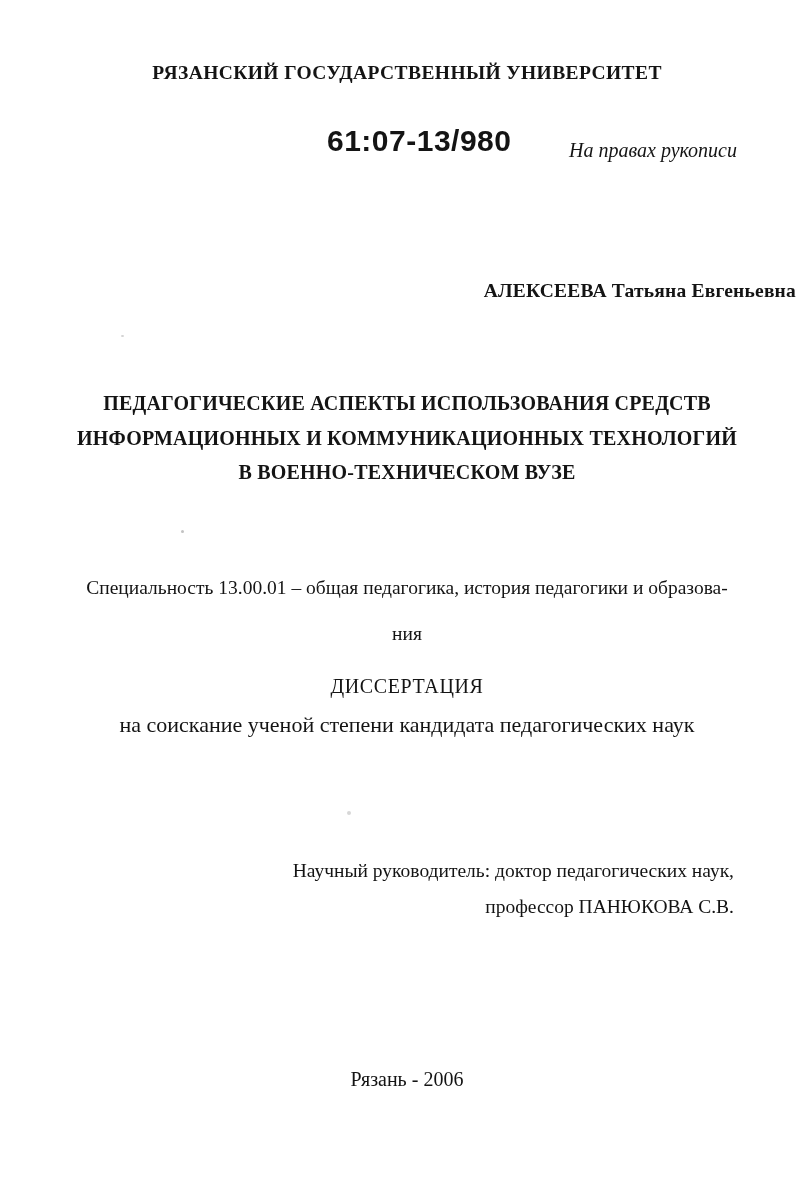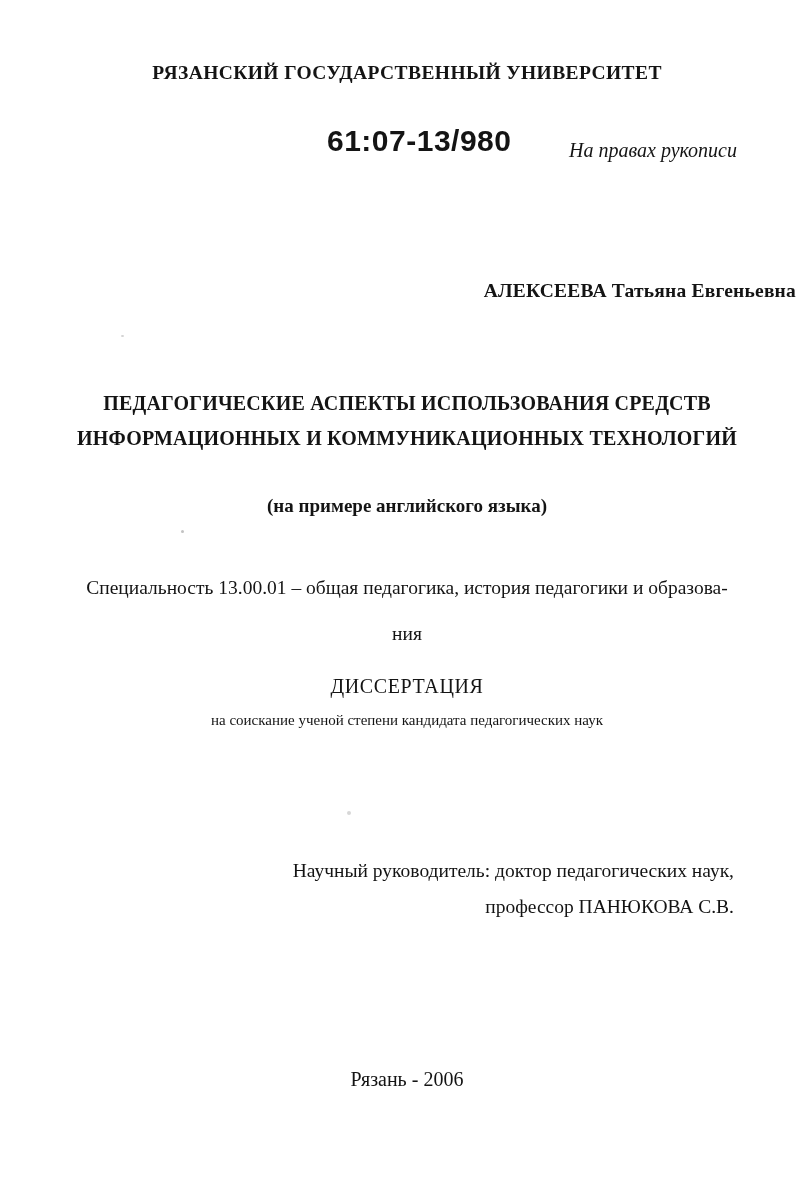--- a/index.html
+++ b/index.html
@@ -90,21 +90,21 @@
     line-height: 46px;
     white-space: nowrap;
   }
   .dissertation-label {
     top: 675px;
     font-size: 20px;
     letter-spacing: 0.6px;
   }
   .degree-line {
     top: 712px;
-    font-size: 15px;
+    font-size: 22px;
   }
   .supervisor-block {
     position: absolute;
     right: 62px;
     top: 853px;
     text-align: right;
     font-size: 19.5px;
     line-height: 36px;
     white-space: nowrap;
   }
@@ -130,23 +130,23 @@
 
   <div class="catalog-number">61:07-13/980</div>
 
   <div class="manuscript-note">На правах рукописи</div>
 
   <div class="centered author">АЛЕКСЕЕВА Татьяна Евгеньевна</div>
 
   <div class="title-block">
     <div>ПЕДАГОГИЧЕСКИЕ АСПЕКТЫ ИСПОЛЬЗОВАНИЯ СРЕДСТВ</div>
     <div>ИНФОРМАЦИОННЫХ И КОММУНИКАЦИОННЫХ ТЕХНОЛОГИЙ</div>
+    <div>В ВОЕННО-ТЕХНИЧЕСКОМ ВУЗЕ</div>
   </div>
 
-  <div class="centered title-subtitle">(на примере английского языка)</div>
 
   <div class="speciality-block">
     <div>Специальность 13.00.01 – общая педагогика, история педагогики и образова-</div>
     <div>ния</div>
   </div>
 
   <div class="centered dissertation-label">ДИССЕРТАЦИЯ</div>
 
   <div class="centered degree-line">на соискание ученой степени кандидата педагогических наук</div>
 

